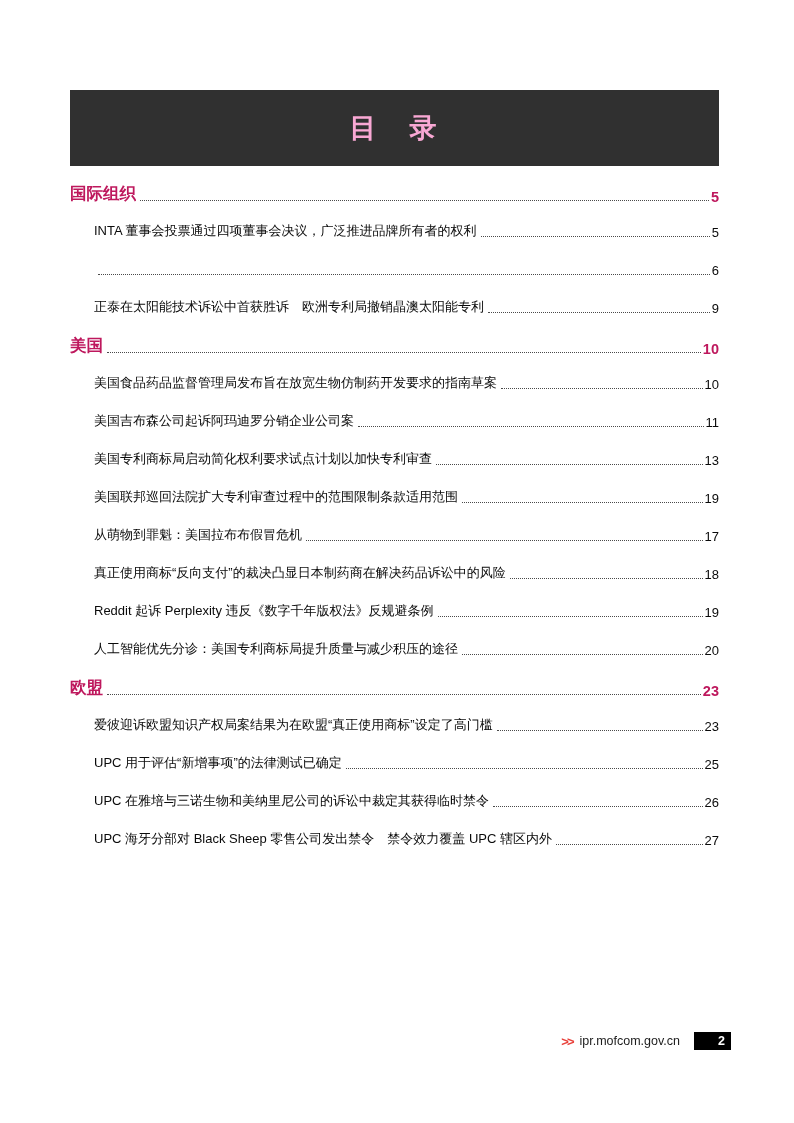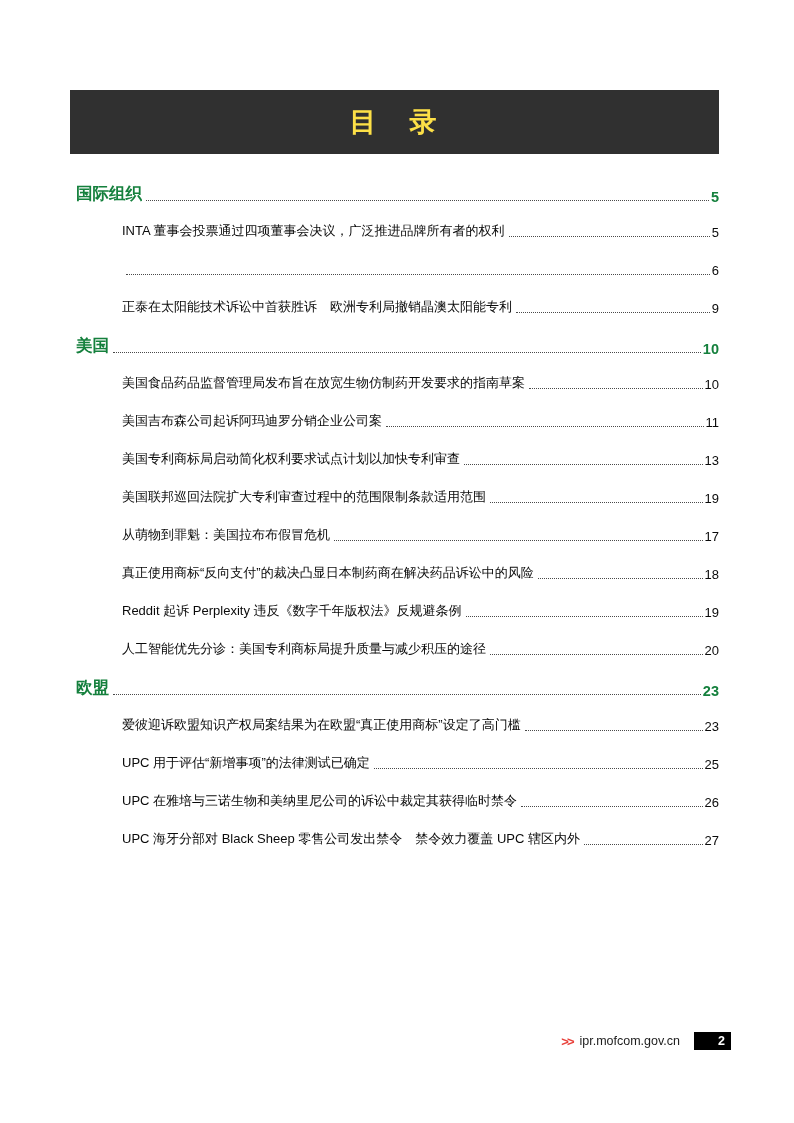--- a/index.html
+++ b/index.html
@@ -7,41 +7,41 @@
     width: 794px; height: 1123px;
     background: #ffffff;
     position: relative;
     overflow: hidden;
     font-family: "Liberation Sans", "DejaVu Sans", sans-serif;
     color: #111;
   }
   .title-bar {
     position: absolute;
     left: 70px; top: 90px;
-    width: 649px; height: 64px;
+    width: 649px; height: 76px;
     background: #303030;
-    color: #fde047;
+    color: #f9a8d4;
     display: flex; align-items: center; justify-content: center;
     font-size: 27px; font-weight: 700;
     letter-spacing: 3px;
   }
   .toc {
     position: absolute;
     left: 70px; top: 184px;
     width: 649px;
   }
   .sec { margin-bottom: 16px; }
   .row { display: flex; align-items: flex-end; }
   .sec-head {
-    font-size: 16.5px; font-weight: 700; color: #15803d;
-    height: 21px; margin-bottom: 17px; margin-left: 6px;
+    font-size: 16.5px; font-weight: 700; color: #be185d;
+    height: 21px; margin-bottom: 17px;
   }
   .entry {
     font-size: 13px; font-weight: 500; color: #0a0a0a;
-    margin-left: 52px;
+    margin-left: 24px;
     height: 18px; margin-bottom: 20px;
   }
   .t { white-space: nowrap; flex: 0 1 auto; overflow: hidden; }
   .leader {
     flex: 1 1 auto; min-width: 8px;
     border-bottom: 1.7px dotted #4a4a4a;
     margin: 0 2px 3px 4px;
   }
   .sec-head .leader { margin-bottom: 4px; }
   .pg { white-space: nowrap; font-size: 13px; font-weight: 500; }

